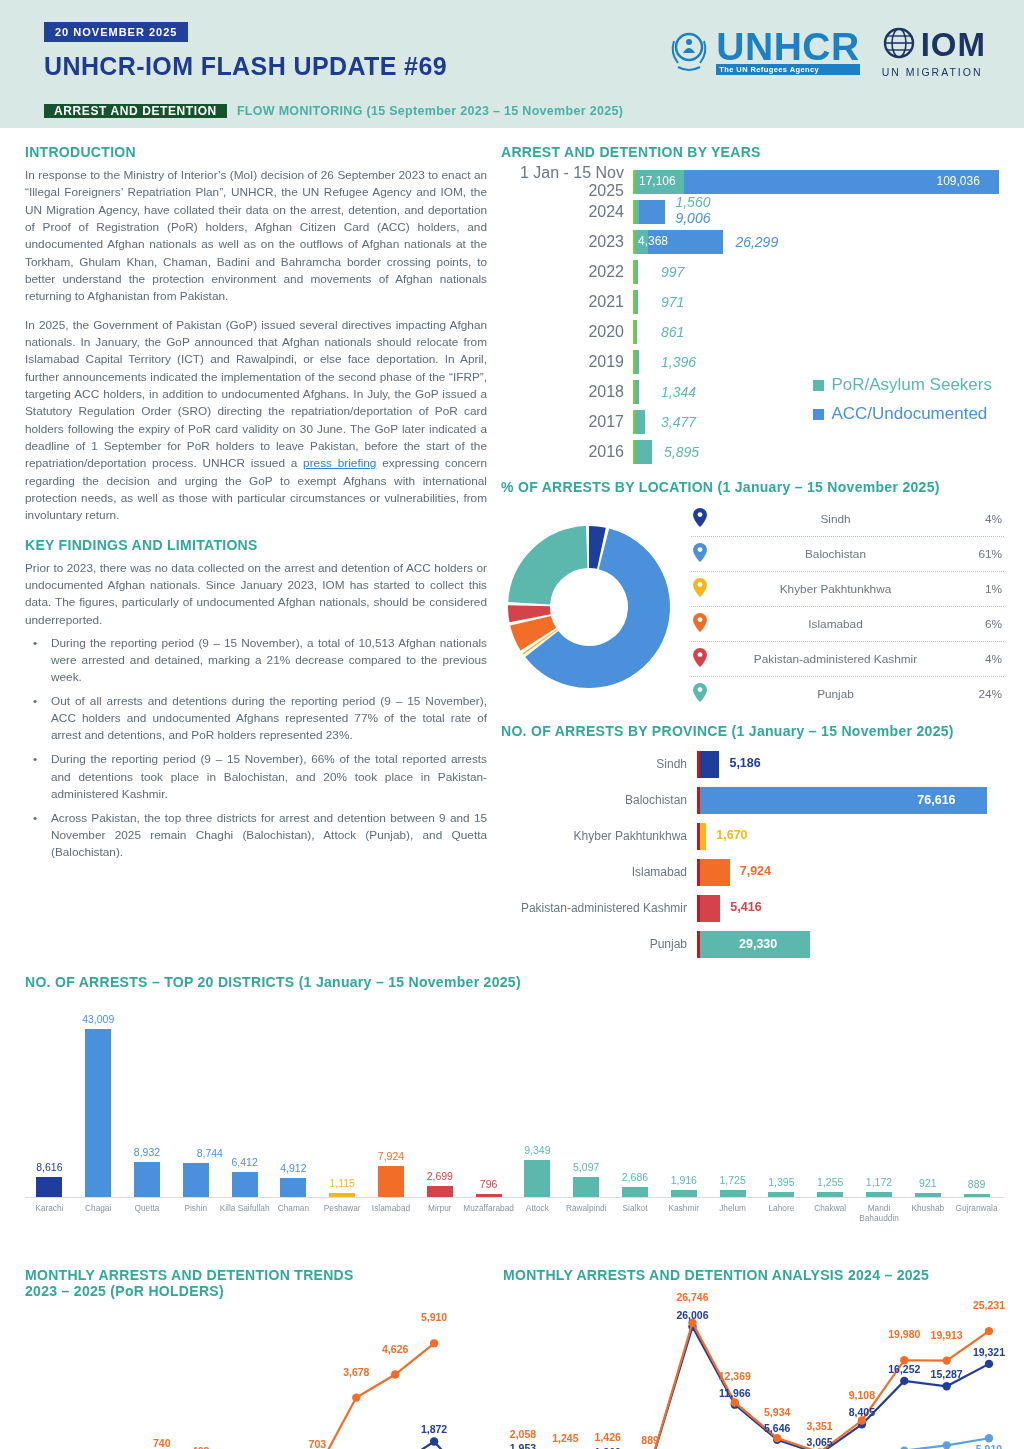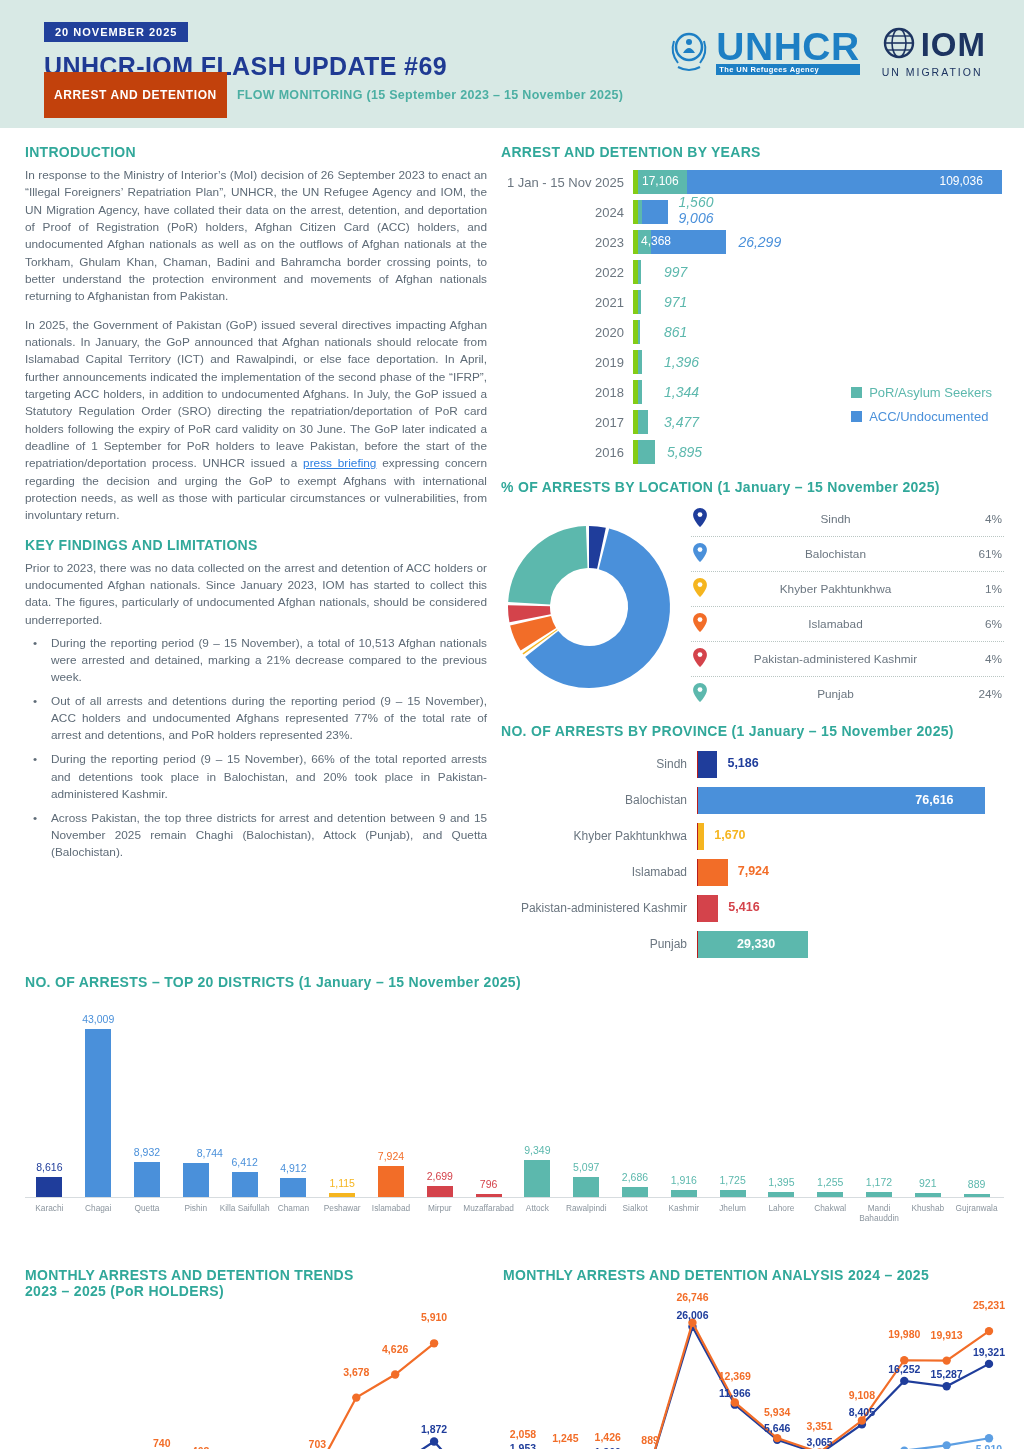--- a/index.html
+++ b/index.html
@@ -5,21 +5,21 @@
   * { margin:0; padding:0; box-sizing:border-box; }
   html,body { width:1024px; background:#ffffff; font-family:"Liberation Sans", sans-serif; }
   body { height:1449px; overflow:hidden; color:#5e6b77; }
 
   
   .header { background:#d8e9e5; padding:22px 40px 14px 44px; position:relative; height:128px; }
   .date-badge { display:inline-block; background:#21409b; color:#fff; font-size:11px; font-weight:bold;
                 letter-spacing:1px; padding:4px 11px; }
   .main-title { margin-top:10px; font-size:25px; font-weight:bold; color:#1f3a93; letter-spacing:.4px; }
   .sub-row { position:absolute; left:44px; bottom:10px; display:flex; align-items:center; gap:10px; }
-  .tag-badge { background:#c2410c; color:#fff; font-size:12px; font-weight:bold; letter-spacing:.6px; padding:16px 10px; }
+  .tag-badge { background:#14532d; color:#fff; font-size:12px; font-weight:bold; letter-spacing:.6px; padding:0 10px; }
   .sub-title { color:#4cafa3; font-size:12.5px; font-weight:bold; letter-spacing:.3px; }
   .logos { position:absolute; right:38px; top:26px; display:flex; align-items:center; gap:22px; }
   .unhcr-logo { display:flex; align-items:center; gap:6px; }
   .unhcr-word { color:#1d7fc4; font-size:39px; font-weight:bold; letter-spacing:.5px; line-height:.9; }
   .unhcr-tag { background:#1d7fc4; color:#fff; font-size:7.5px; font-weight:bold; padding:1px 3px; letter-spacing:.4px; }
   .iom-logo { text-align:left; }
   .iom-top { display:flex; align-items:center; gap:5px; color:#1d3461; }
   .iom-word { font-size:33px; font-weight:bold; letter-spacing:1px; line-height:.9; color:#1d3461; }
   .iom-tag { color:#1d3461; font-size:10.5px; letter-spacing:2px; margin-top:2px; }
 
@@ -31,42 +31,42 @@
   h2.sec { color:#31a89a; font-size:14px; font-weight:bold; letter-spacing:.3px; margin:12px 0 7px; }
   p.body-p { font-size:11.8px; line-height:1.47; text-align:justify; margin-bottom:11px; }
   a.inline-link { color:#2f7fe0; text-decoration:underline; }
   ul.findings { list-style:none; margin:2px 0 0 6px; }
   ul.findings li { position:relative; padding-left:20px; font-size:11.8px; line-height:1.45; text-align:justify; margin-bottom:7px; }
   ul.findings li::before { content:"•"; position:absolute; left:2px; top:0; color:#5e6b77; }
 
   
   .years-chart { position:relative; margin-top:4px; }
   .yrow { display:flex; align-items:center; height:30px; }
-  .ylab { width:132px; flex:0 0 132px; text-align:right; padding-right:9px; font-size:13px; color:#6b7680; }
-  .ybars { position:relative; flex:1; height:24px; border-left:5px solid #84cc16; }
+  .ylab { width:132px; flex:0 0 132px; text-align:right; padding-right:9px; font-size:16px; color:#6b7680; }
+  .ybars { position:relative; flex:1; height:24px; border-left:2px solid #84cc16; }
   .yseg { position:absolute; top:0; height:24px; }
   .yin { position:absolute; top:4px; font-size:12px; color:#fff; }
   .yout { position:absolute; font-size:14px; white-space:nowrap;font-style:italic; }
-  .ylegend { position:absolute; right:12px; bottom:34px; font-size:13px; }
+  .ylegend { position:absolute; right:12px; bottom:34px; font-size:17px; }
   .ylegend .li { display:flex; align-items:center; gap:7px; margin-bottom:9px; }
   .ylegend .sw { width:11px; height:11px; display:inline-block; }
 
   
   .loc-wrap { display:flex; align-items:center; gap:14px; margin:6px 0 4px; }
   .loc-legend { flex:1; }
   .loc-row { display:flex; align-items:center; padding:5.5px 2px; }
   .loc-row + .loc-row { border-top:1.5px dotted #b9c6c3; }
   .loc-name { flex:1; text-align:center; font-size:11.8px; color:#6b7680; }
   .loc-pct { width:38px; text-align:right; font-size:11.8px; color:#6b7680; }
 
   
   .prov-chart { margin-top:6px; }
   .prow { display:flex; align-items:center; height:36px; }
   .plab { width:196px; flex:0 0 196px; text-align:right; padding-right:10px; font-size:12px; color:#6b7680; }
-  .pbars { position:relative; flex:1; height:27px; border-left:1px solid #b91c1c; }
+  .pbars { position:relative; flex:1; height:27px; border-left:3px solid #b91c1c; }
   .pseg { position:absolute; top:0; height:27px; }
   .pin-lbl { position:absolute; top:6px; font-size:12.5px; font-weight:bold; color:#fff; }
   .pout-lbl { position:absolute; top:5px; font-size:12.5px; font-weight:bold; white-space:nowrap; }
 
   
   .dist-section { margin-top:4px; }
   .dist-chart { position:relative; height:252px; margin-top:6px; }
   .dist-base { position:absolute; left:0; right:0; top:200px; border-top:1px solid #d7dcdf; }
   .dbar { position:absolute; width:26px; }
   .dval { position:absolute; font-size:10.5px; white-space:nowrap; transform:translateX(-50%); }

